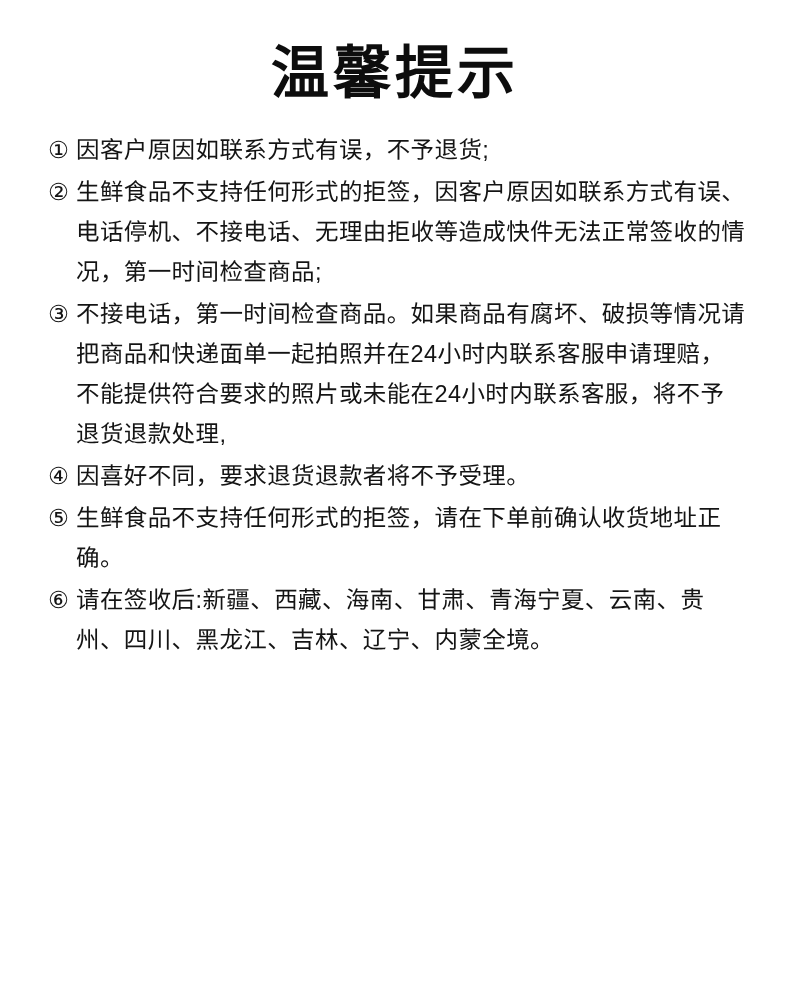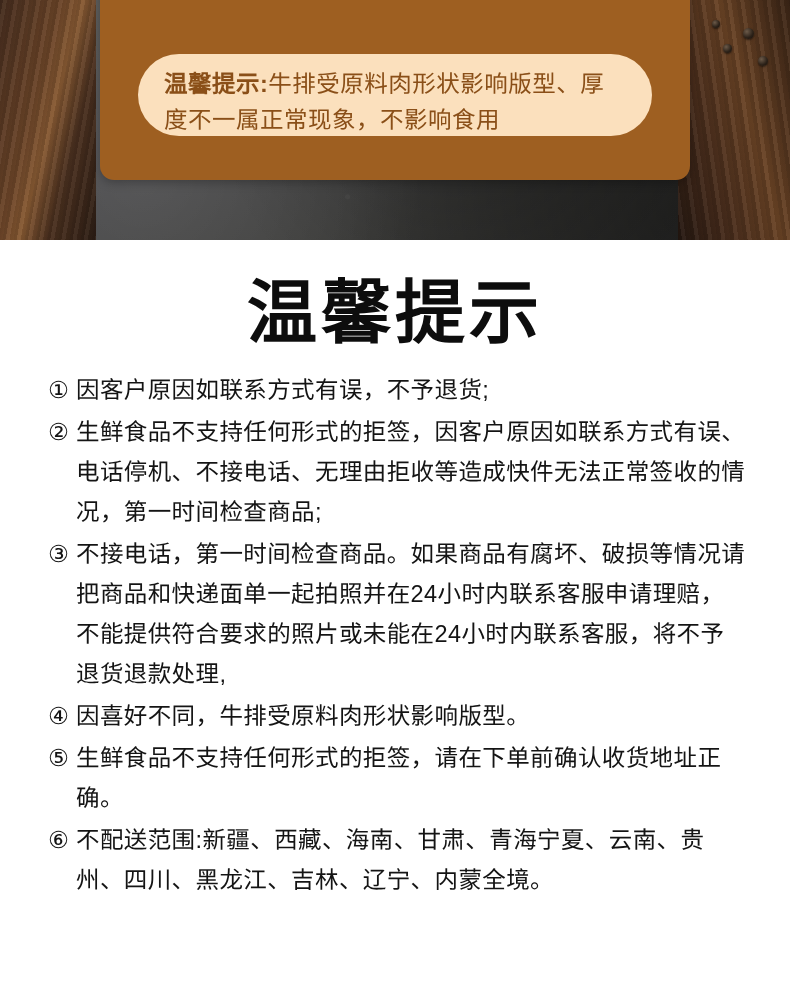--- a/index.html
+++ b/index.html
@@ -139,21 +139,21 @@
   .notice {
     position: relative;
     width: 790px;
     background: #ffffff;
     padding-top: 20px;
   }
   .notice-title {
     text-align: center;
     font-family: "DejaVu Serif", "Liberation Serif", serif;
     font-weight: bold;
-    font-size: 70px;
+    font-size: 58px;
     letter-spacing: 4px;
     color: #0d0d0d;
     margin: 18px 0 22px 0;
     line-height: 70px;
   }
   .notice-list {
     margin: 0;
     padding: 0 44px 0 48px;
     list-style: none;
   }
@@ -178,69 +178,45 @@
   }
   .notice-item .body {
     display: block;
   }
 </style>
 </head>
 <body>
 
 <div class="page">
 
-  <div class="banner">
-    <div class="banner-photo"></div>
-    <div class="banner-speckle"></div>
-
-    <div class="wood-left">
-      <div class="wood-left-inner"></div>
-      <div class="wood-left-grain"></div>
-    </div>
-
-    <div class="wood-right">
-      <div class="wood-right-grain"></div>
-      <div class="pepper" style="width:11px;height:11px;right:36px;top:28px;"></div>
-      <div class="pepper" style="width:9px;height:9px;right:58px;top:44px;"></div>
-      <div class="pepper" style="width:10px;height:10px;right:22px;top:56px;"></div>
-      <div class="pepper" style="width:8px;height:8px;right:70px;top:20px;"></div>
-    </div>
-
-    <div class="brown-card">
-
-      <div class="tip-pill">
-        <div class="tip-text"><span class="tip-label">温馨提示:</span><span>牛排受原料肉形状影响版型、厚度不一属正常现象，不影响食用</span></div>
+
+  <div class="notice">
+    <div class="notice-title">温馨提示</div>
+
+    <div class="notice-list">
+      <div class="notice-item">
+        <span class="marker">①</span>
+        <span class="body">因客户原因如联系方式有误，不予退货;</span>
+      </div>
+      <div class="notice-item">
+        <span class="marker">②</span>
+        <span class="body">生鲜食品不支持任何形式的拒签，因客户原因如联系方式有误、电话停机、不接电话、无理由拒收等造成快件无法正常签收的情况，第一时间检查商品;</span>
+      </div>
+      <div class="notice-item">
+        <span class="marker">③</span>
+        <span class="body">不接电话，第一时间检查商品。如果商品有腐坏、破损等情况请把商品和快递面单一起拍照并在24小时内联系客服申请理赔，不能提供符合要求的照片或未能在24小时内联系客服，将不予退货退款处理,</span>
+      </div>
+      <div class="notice-item">
+        <span class="marker">④</span>
+        <span class="body">因喜好不同，要求退货退款者将不予受理。</span>
+      </div>
+      <div class="notice-item">
+        <span class="marker">⑤</span>
+        <span class="body">生鲜食品不支持任何形式的拒签，请在下单前确认收货地址正确。</span>
+      </div>
+      <div class="notice-item">
+        <span class="marker">⑥</span>
+        <span class="body">请在签收后:新疆、西藏、海南、甘肃、青海宁夏、云南、贵州、四川、黑龙江、吉林、辽宁、内蒙全境。</span>
       </div>
     </div>
   </div>
 
-  <div class="notice">
-    <div class="notice-title">温馨提示</div>
-
-    <div class="notice-list">
-      <div class="notice-item">
-        <span class="marker">①</span>
-        <span class="body">因客户原因如联系方式有误，不予退货;</span>
-      </div>
-      <div class="notice-item">
-        <span class="marker">②</span>
-        <span class="body">生鲜食品不支持任何形式的拒签，因客户原因如联系方式有误、电话停机、不接电话、无理由拒收等造成快件无法正常签收的情况，第一时间检查商品;</span>
-      </div>
-      <div class="notice-item">
-        <span class="marker">③</span>
-        <span class="body">不接电话，第一时间检查商品。如果商品有腐坏、破损等情况请把商品和快递面单一起拍照并在24小时内联系客服申请理赔，不能提供符合要求的照片或未能在24小时内联系客服，将不予退货退款处理,</span>
-      </div>
-      <div class="notice-item">
-        <span class="marker">④</span>
-        <span class="body">因喜好不同，牛排受原料肉形状影响版型。</span>
-      </div>
-      <div class="notice-item">
-        <span class="marker">⑤</span>
-        <span class="body">生鲜食品不支持任何形式的拒签，请在下单前确认收货地址正确。</span>
-      </div>
-      <div class="notice-item">
-        <span class="marker">⑥</span>
-        <span class="body">不配送范围:新疆、西藏、海南、甘肃、青海宁夏、云南、贵州、四川、黑龙江、吉林、辽宁、内蒙全境。</span>
-      </div>
-    </div>
-  </div>
-
 </div>
 
 </body></html>

